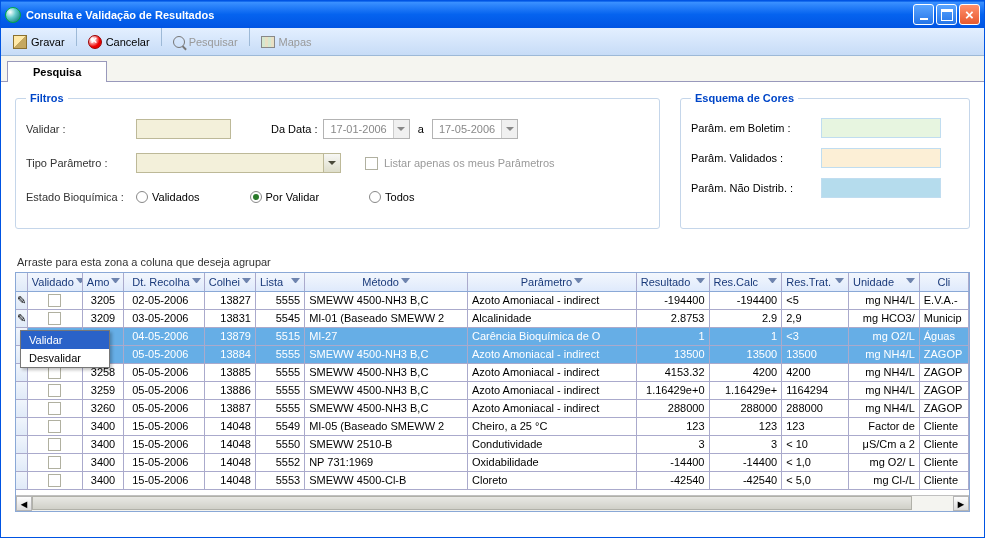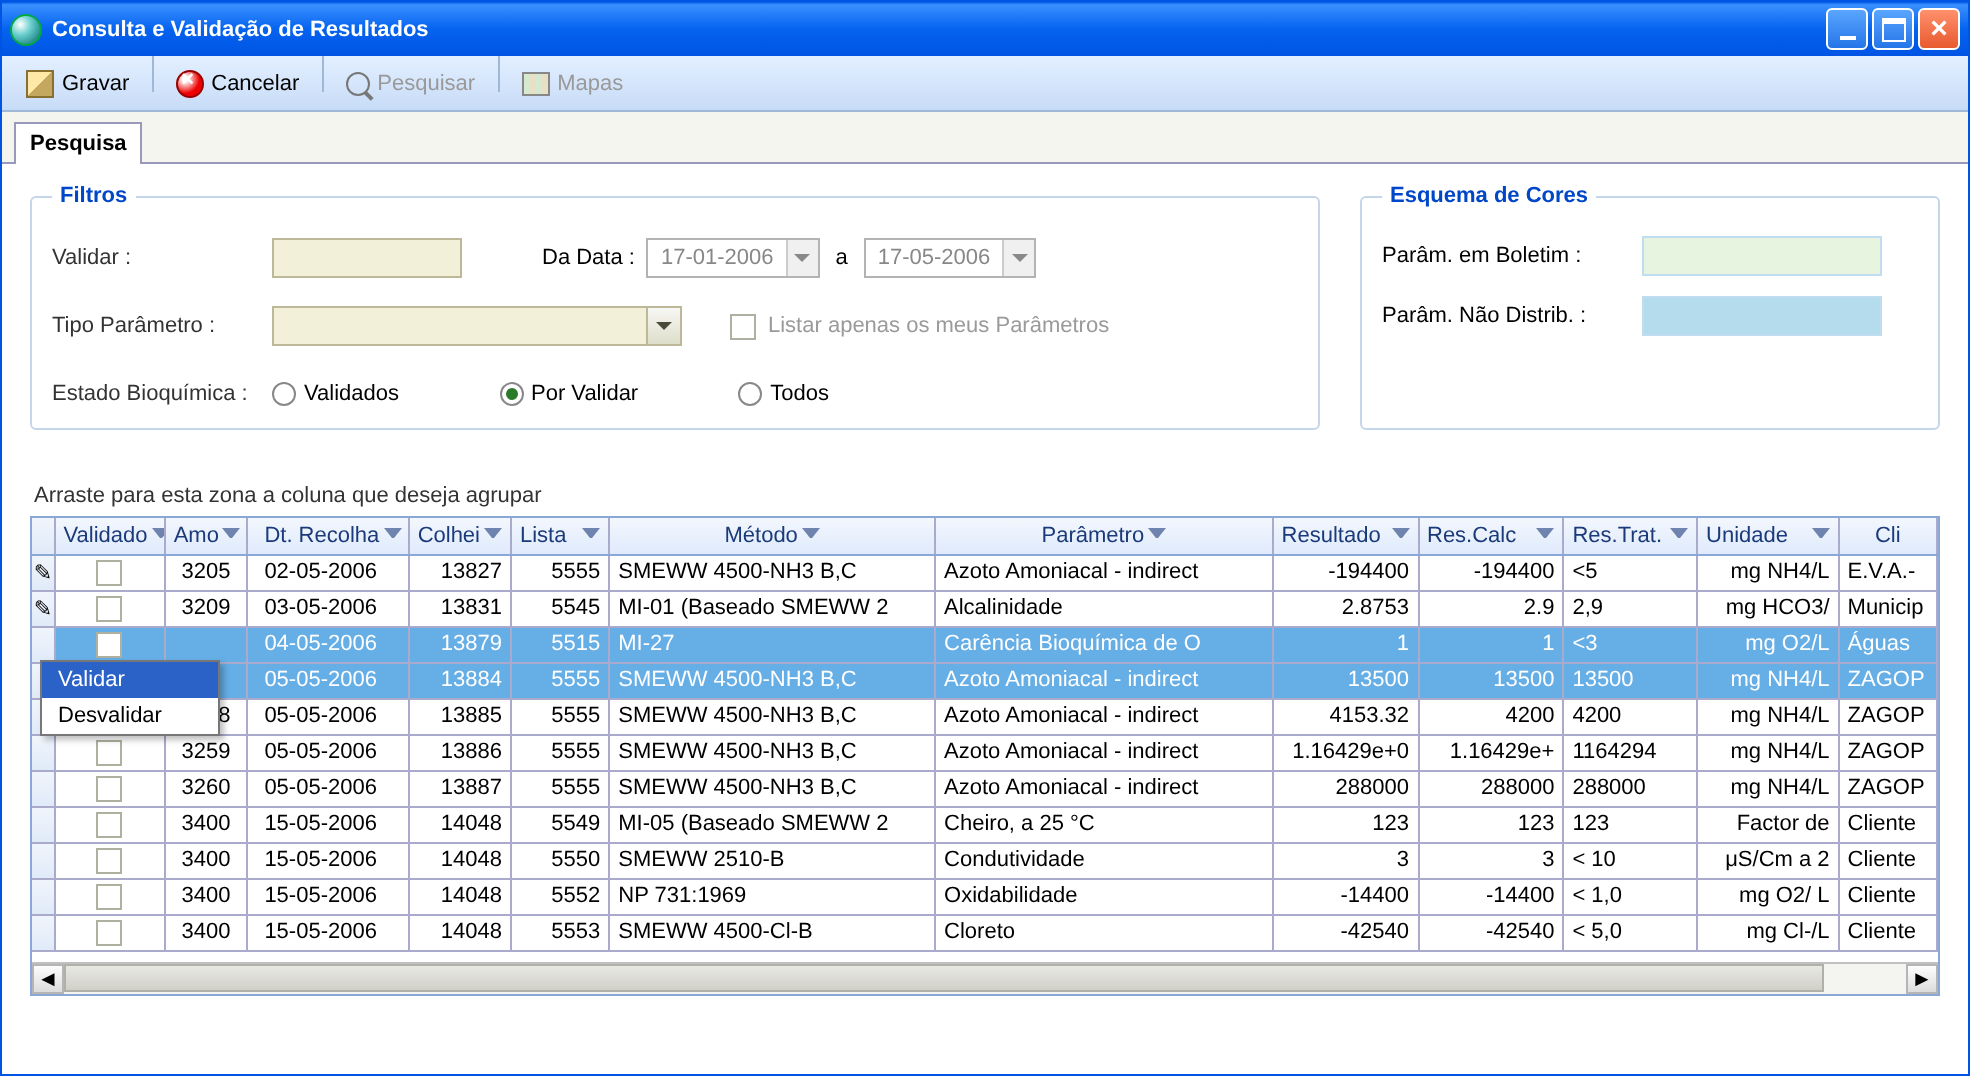--- a/index.html
+++ b/index.html
@@ -19,26 +19,26 @@
 .tool-btn.disabled { color: #999; cursor: default; }
 .tool-sep { width: 1px; height: 18px; background: #9db9d7; margin: 0 3px; }
 .tool-icon { width: 14px; height: 14px; display: inline-block; }
 .icon-save { background: linear-gradient(135deg, #ffe9a8 50%, #c5a860 50%); border: 1px solid #8a7030; }
 .icon-cancel { width: 14px; height: 14px; border-radius: 50%; background: radial-gradient(circle at 30% 30%, #fff 10%, #e00 60%); border: 1px solid #900; position: relative; }
 .icon-cancel::after { content: '×'; color: #fff; position: absolute; top: -2px; left: 2px; font-size: 11px; font-weight: bold; }
 .icon-search { width: 12px; height: 12px; border: 1.5px solid #777; border-radius: 50%; position: relative; }
 .icon-search::after { content: ''; position: absolute; width: 5px; height: 1.5px; background: #777; transform: rotate(45deg); bottom: -2px; right: -3px; }
 .icon-map { width: 14px; height: 12px; border: 1px solid #888; background: repeating-linear-gradient(to right, #d5e8d0 0 3px, #e8e0c5 3px 6px); }
 .tab-bar { background: #f5f5f0; border-bottom: 1px solid #99b; padding: 4px 6px 0 6px; }
-.tab { display: inline-block; background: #fff; border: 1px solid #99b; border-bottom: none; padding: 4px 7px; font-weight: bold; position: relative; top: 1px; }
+.tab { display: inline-block; background: #fff; border: 1px solid #99b; border-bottom: none; padding: 4px 25px; font-weight: bold; position: relative; top: 1px; }
 .content { background: #fff; padding: 10px 14px 6px 14px; }
 fieldset { border: 1px solid #c5d6ea; border-radius: 3px; position: relative; }
 legend { color: #0046c8; font-weight: bold; padding: 0 4px; }
 .filters-row { display: flex; gap: 20px; }
-.filters-box { flex: 1; padding: 14px 10px 4px 10px; }
+.filters-box { flex: 1; padding: 14px 10px 18px 10px; }
 .colors-box { width: 290px; padding: 14px 10px 10px 10px; }
 .filter-line { display: flex; align-items: center; margin-bottom: 12px; height: 22px; }
 .filter-label { width: 110px; color: #333; }
 .txt-in { background: #f3f0da; border: 1px solid #bdb998; height: 20px; width: 95px; }
 .date-box { display: inline-flex; align-items: center; border: 1px solid #b3b3b3; height: 20px; background: #fff; }
 .date-box span { padding: 0 6px; color: #888; }
 .date-drop { width: 16px; height: 18px; border-left: 1px solid #ccc; background: #f0f0f0; display: flex; align-items: center; justify-content: center; }
 .date-drop::after { content: ''; border: 4px solid transparent; border-top-color: #888; position: relative; top: 2px; }
 .sel-wide { width: 205px; height: 20px; border: 1px solid #bdb998; background: #f3f0da; display: flex; justify-content: flex-end; align-items: center; }
 .sel-drop { width: 17px; height: 18px; background: linear-gradient(#f7f7f4, #dedecb); border-left: 1px solid #bdb998; display: flex; align-items: center; justify-content: center; }
@@ -172,20 +172,24 @@
         </div>
       </div>
     </fieldset>
 
     <fieldset class="colors-box">
       <legend>Esquema de Cores</legend>
       <div class="color-line">
         <span class="color-label">Parâm. em Boletim :</span>
         <div class="color-swatch" style="background:#e7f5e0"></div>
       </div>
+      <div class="color-line">
+        <span class="color-label">Parâm. Validados :</span>
+        <div class="color-swatch" style="background:#fcefd6"></div>
+      </div>
       <div class="color-line" style="margin-bottom:2px">
         <span class="color-label">Parâm. Não Distrib. :</span>
         <div class="color-swatch" style="background:#b5dced"></div>
       </div>
     </fieldset>
   </div>
 
   <div class="group-bar">Arraste para esta zona a coluna que deseja agrupar</div>
 
   <div class="grid-wrap">

